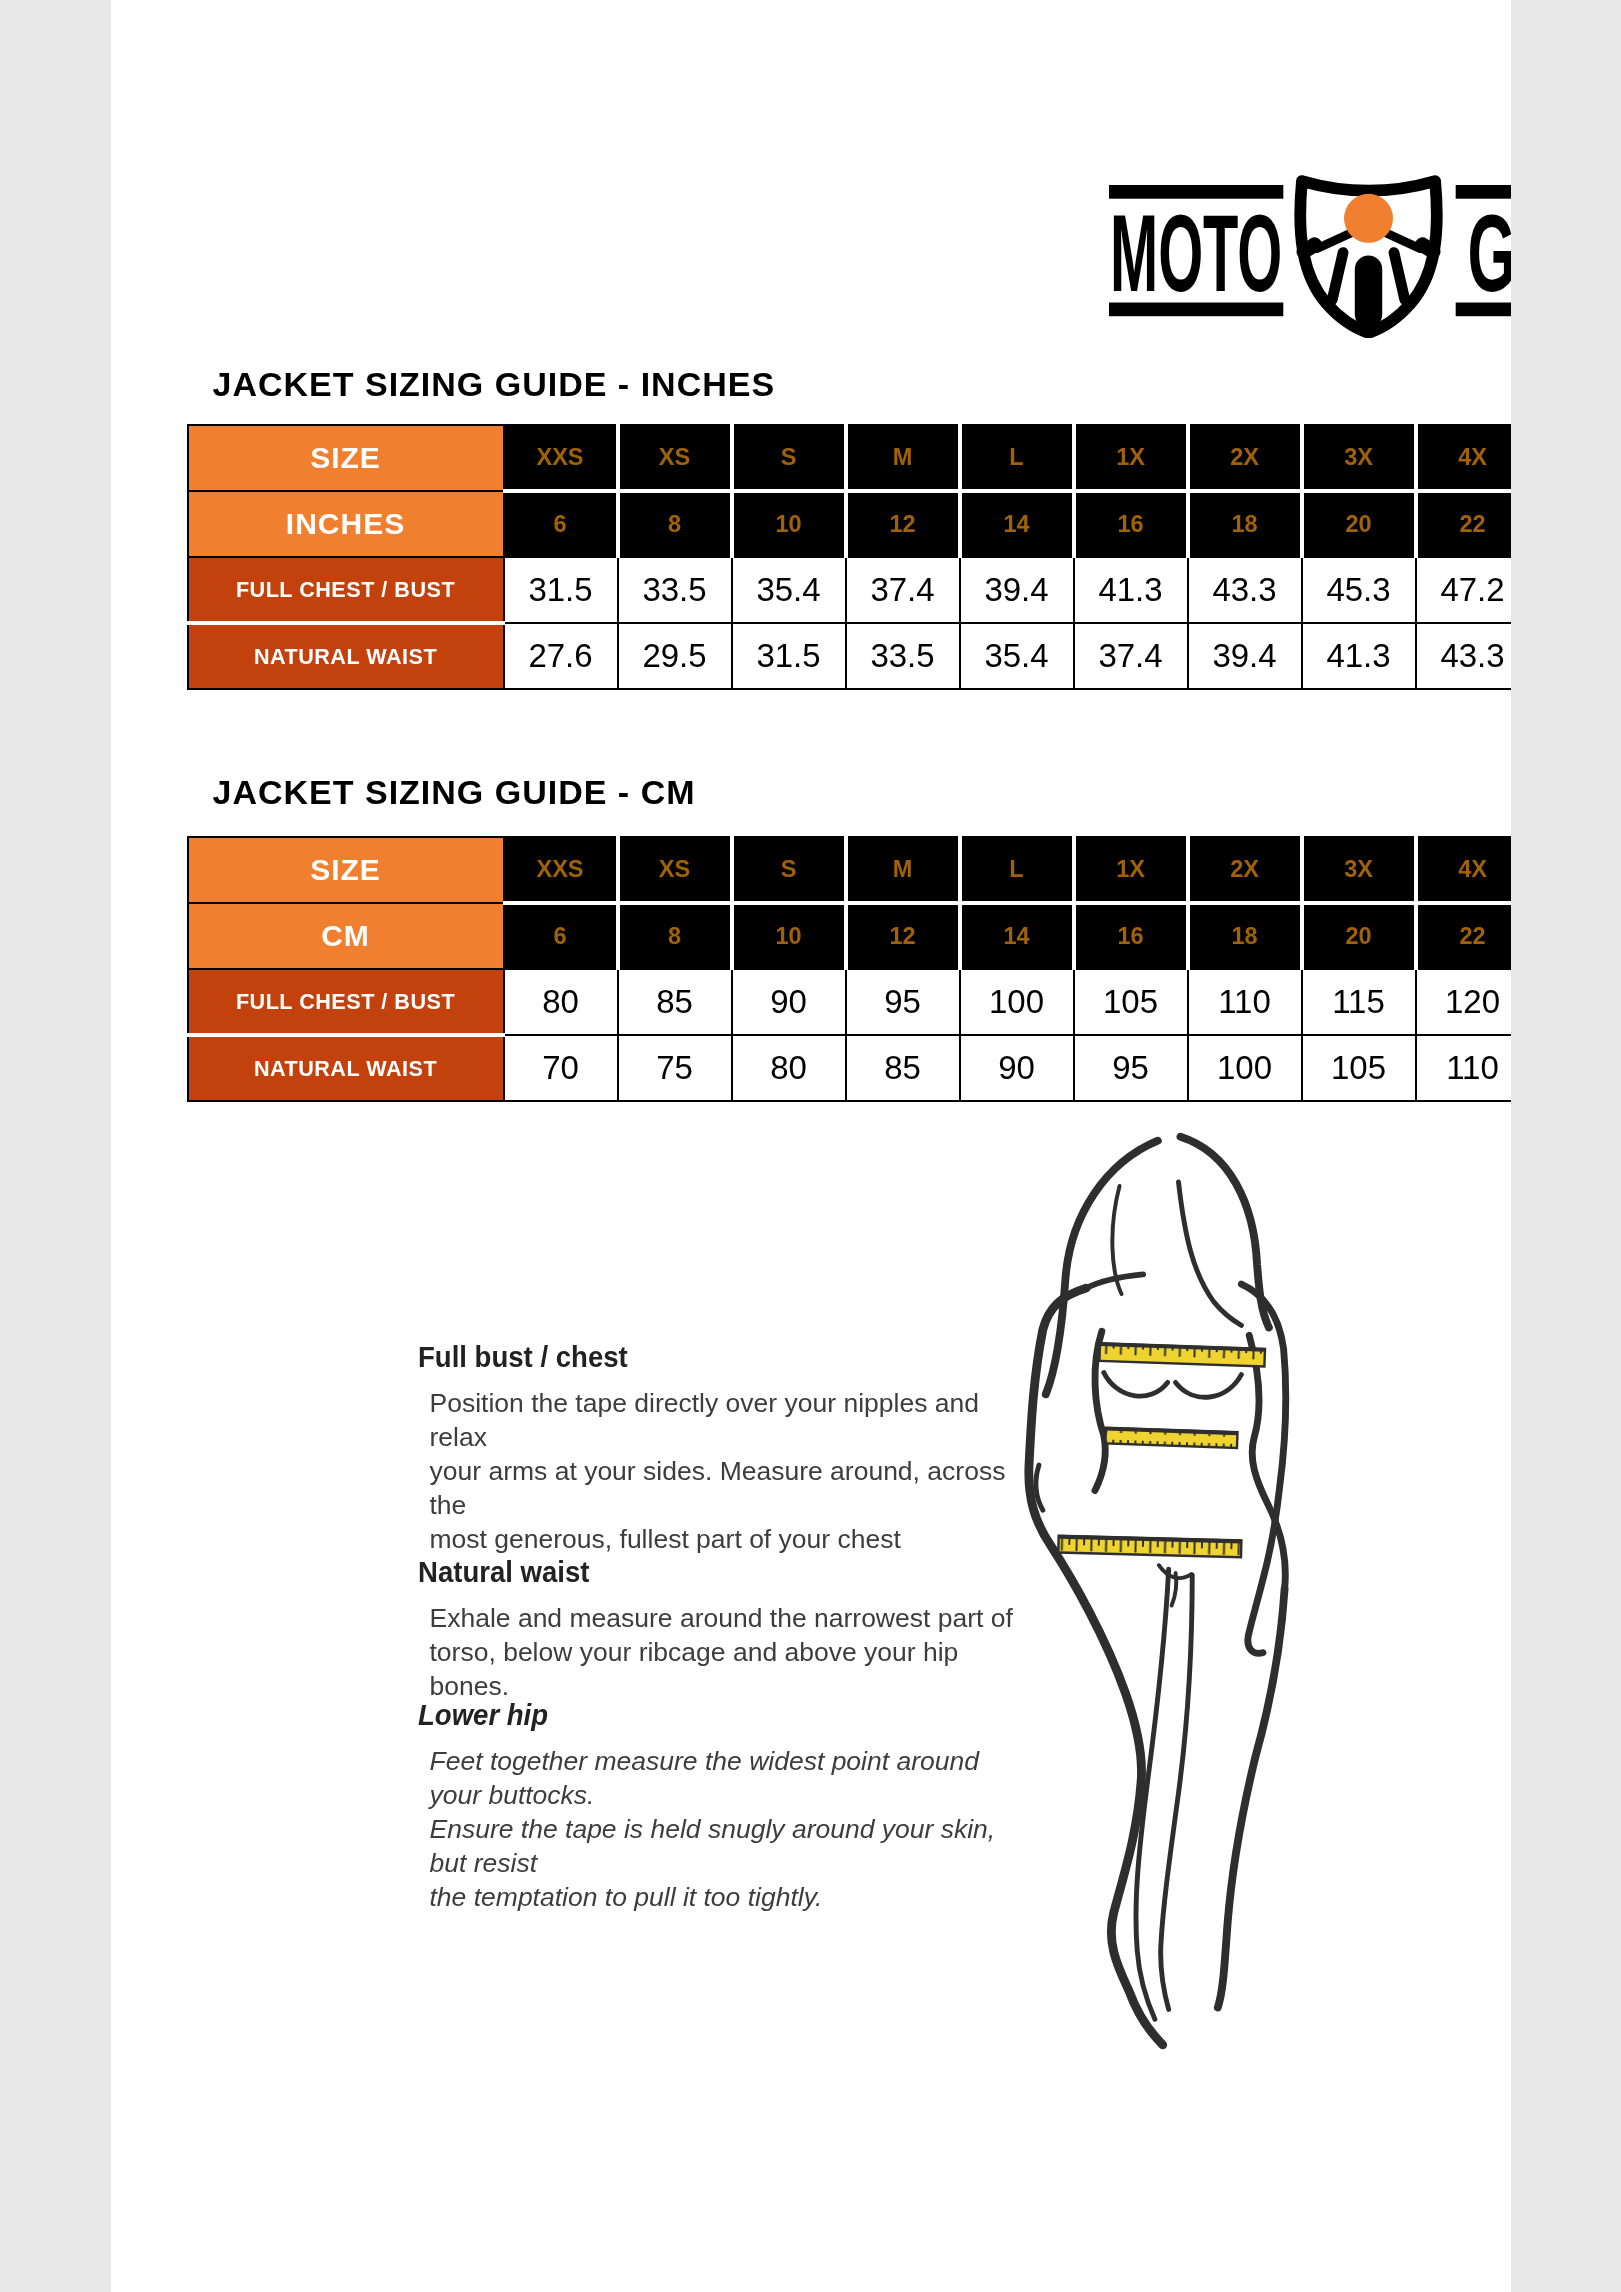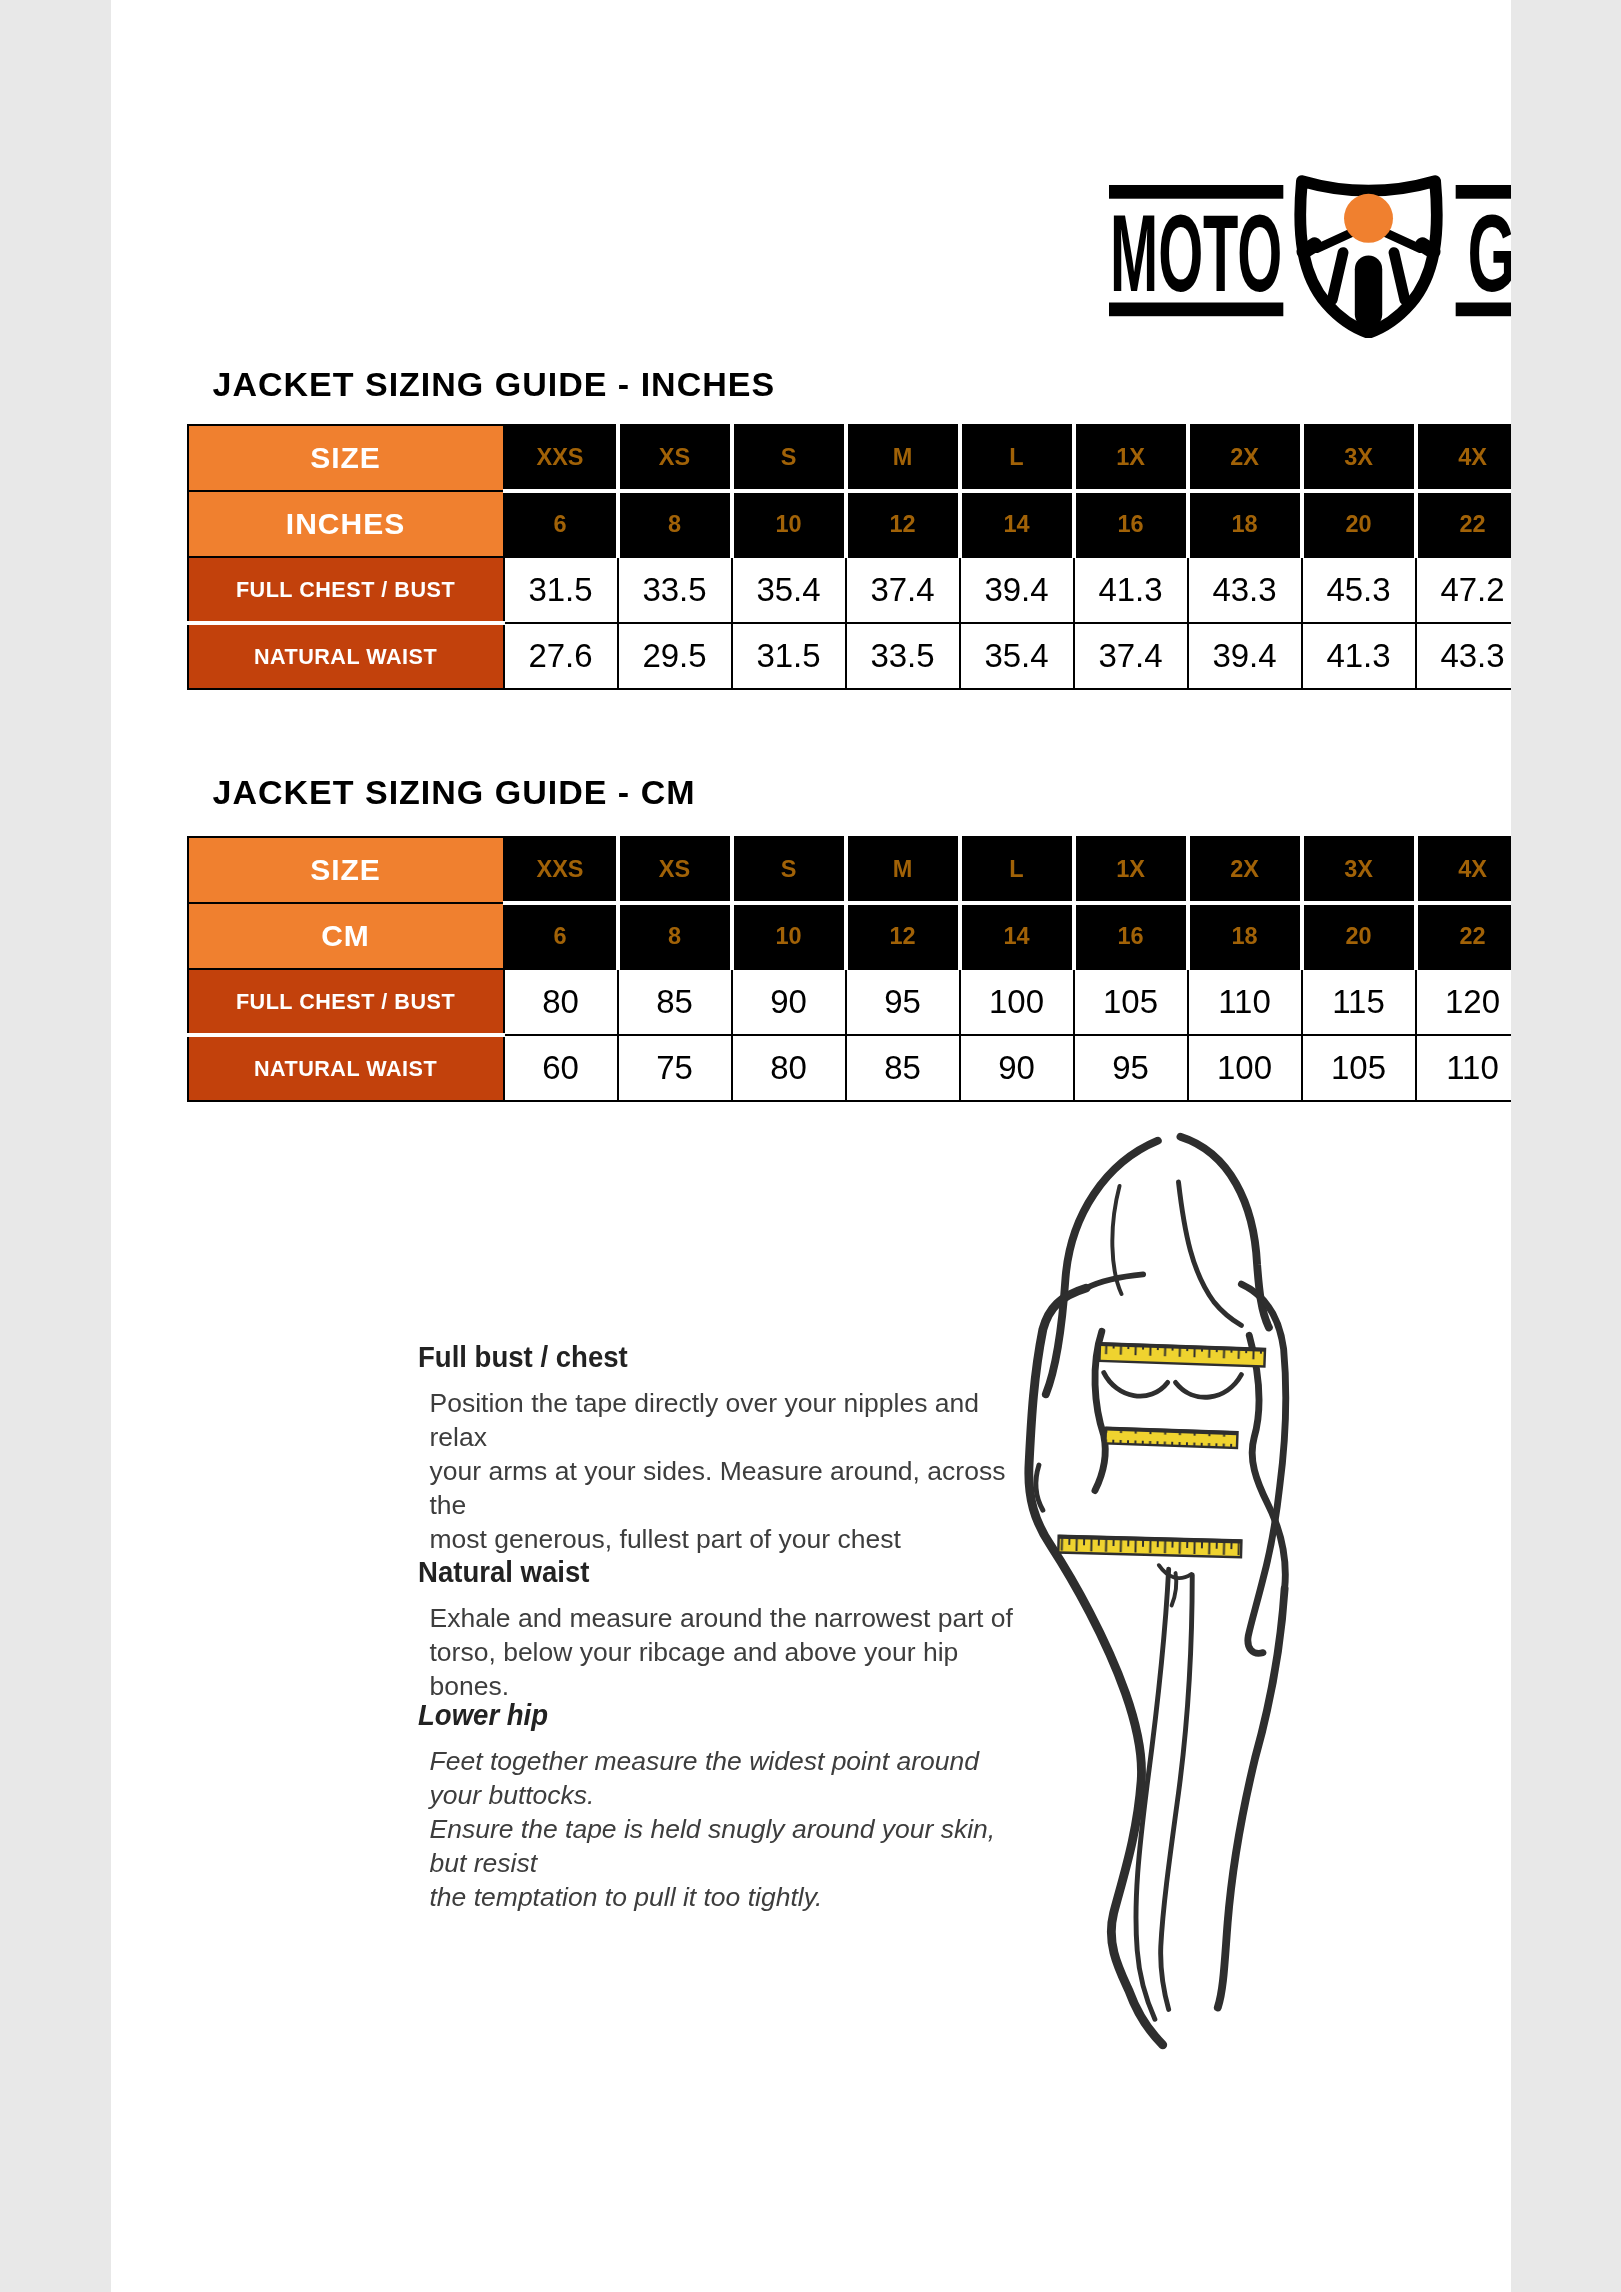--- a/index.html
+++ b/index.html
@@ -211,21 +211,21 @@
           <td class="c-val">95</td>
           <td class="c-val">100</td>
           <td class="c-val">105</td>
           <td class="c-val">110</td>
           <td class="c-val">115</td>
           <td class="c-val">120</td>
           <td class="c-val">125</td>
         </tr>
     <tr>
       <th class="c-lab">NATURAL WAIST</th>
-    <td class="c-val">60</td>
+    <td class="c-val">70</td>
           <td class="c-val">75</td>
           <td class="c-val">80</td>
           <td class="c-val">85</td>
           <td class="c-val">90</td>
           <td class="c-val">95</td>
           <td class="c-val">100</td>
           <td class="c-val">105</td>
           <td class="c-val">110</td>
           <td class="c-val">115</td>
         </tr>

